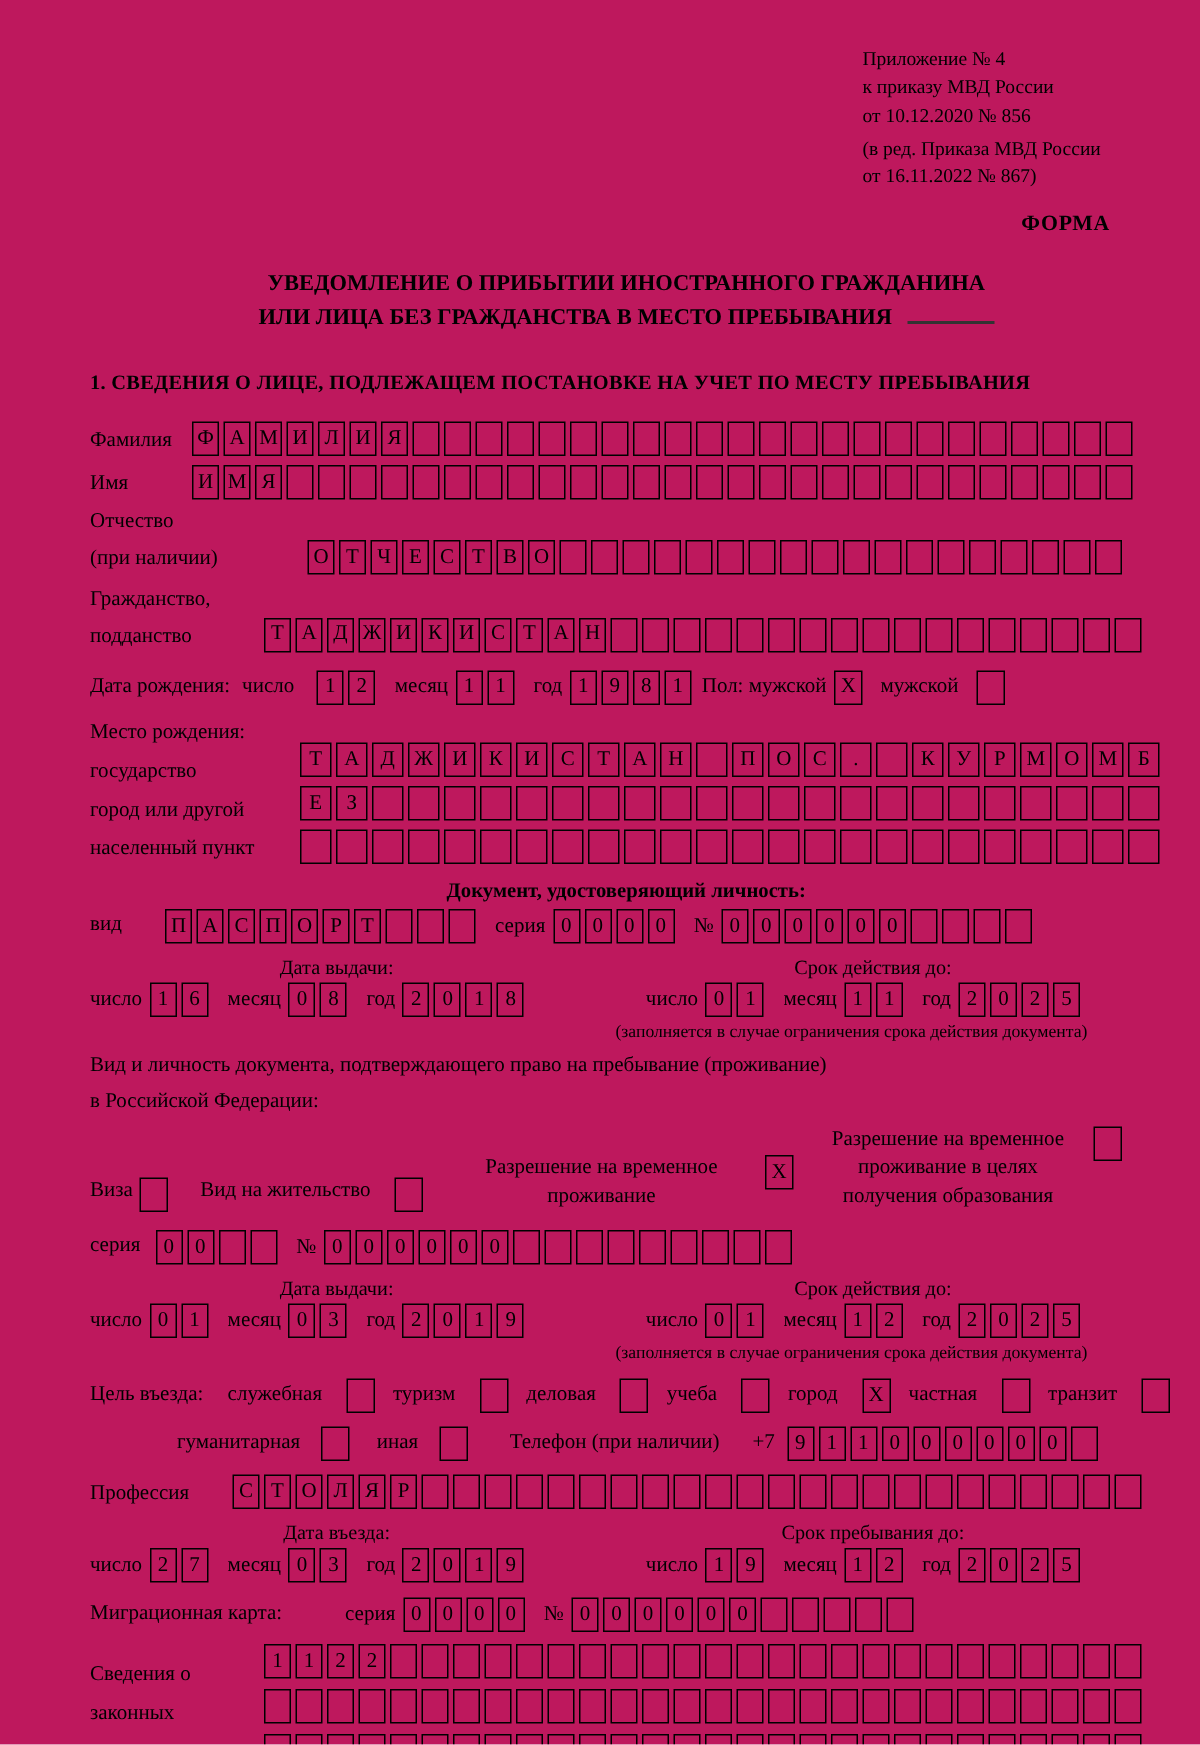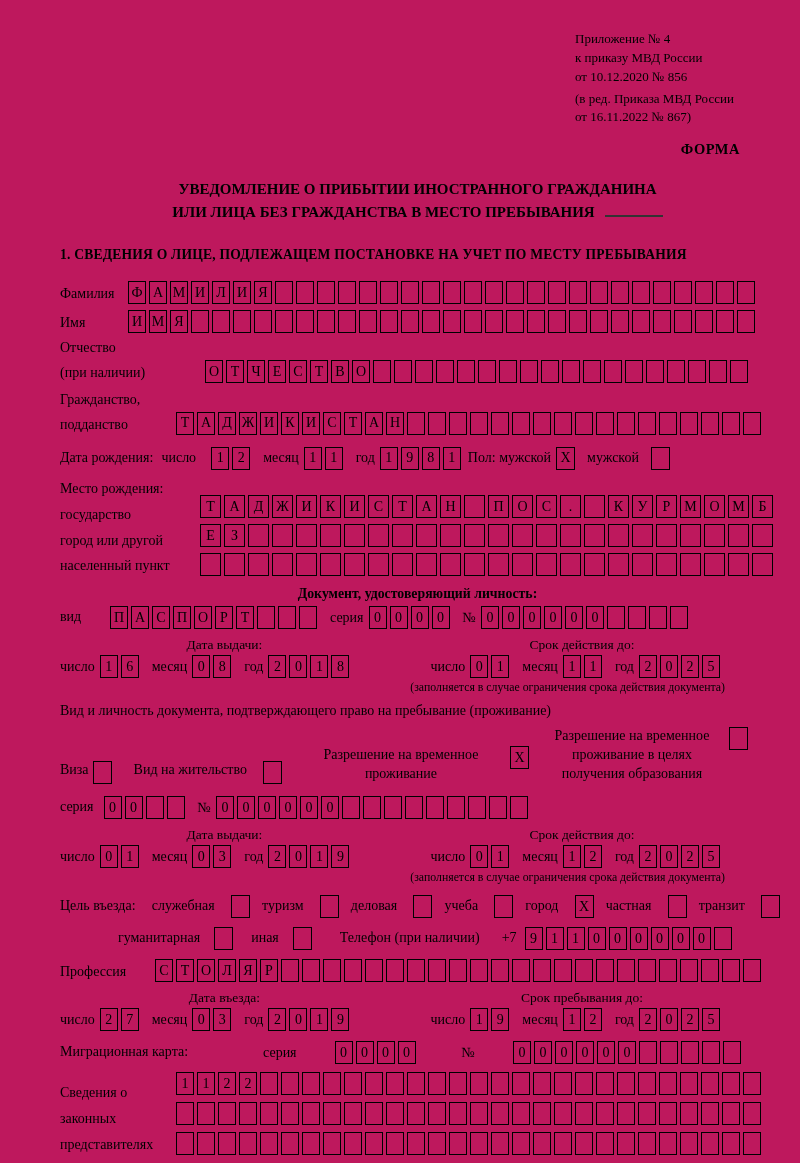--- a/index.html
+++ b/index.html
@@ -416,20 +416,21 @@
           <span class="cell">5</span>
         </span>
     </span>
   </div>
   <div class="note-row">
     <div class="note-spacer"></div>
     <div class="note">(заполняется в случае ограничения срока действия документа)</div>
   </div>
 
   <div class="plain">Вид и личность документа, подтверждающего право на пребывание (проживание)</div>
+  <div class="plain">в Российской Федерации:</div>
 
   <div class="row" style="margin-top:8px;">
     <span class="optgrp">
       <span class="lbl">Виза</span>
       <span class="checkbox" style="margin-left:4px;"></span>
     </span>
     <span class="optgrp" style="margin-left:22px;">
       <span class="lbl">Вид на жительство</span>
       <span class="checkbox" style="margin-left:16px;"></span>
     </span>
@@ -632,21 +633,21 @@
       <span class="dlbl">год</span>
       <span class="cells">
           <span class="cell">2</span>
           <span class="cell">0</span>
           <span class="cell">2</span>
           <span class="cell">5</span>
         </span>
     </span>
   </div>
 
-  <div class="row" style="margin-top:10px;align-items:center;gap:33px;">
+  <div class="row" style="margin-top:10px;align-items:center;">
     <span class="lbl">Миграционная карта:</span>
     <span class="dlbl" style="margin-left:42px;">серия</span>
     <span class="cells">
         <span class="cell">0</span>
         <span class="cell">0</span>
         <span class="cell">0</span>
         <span class="cell">0</span>
       </span>
     <span class="dlbl">№</span>
     <span class="cells">

